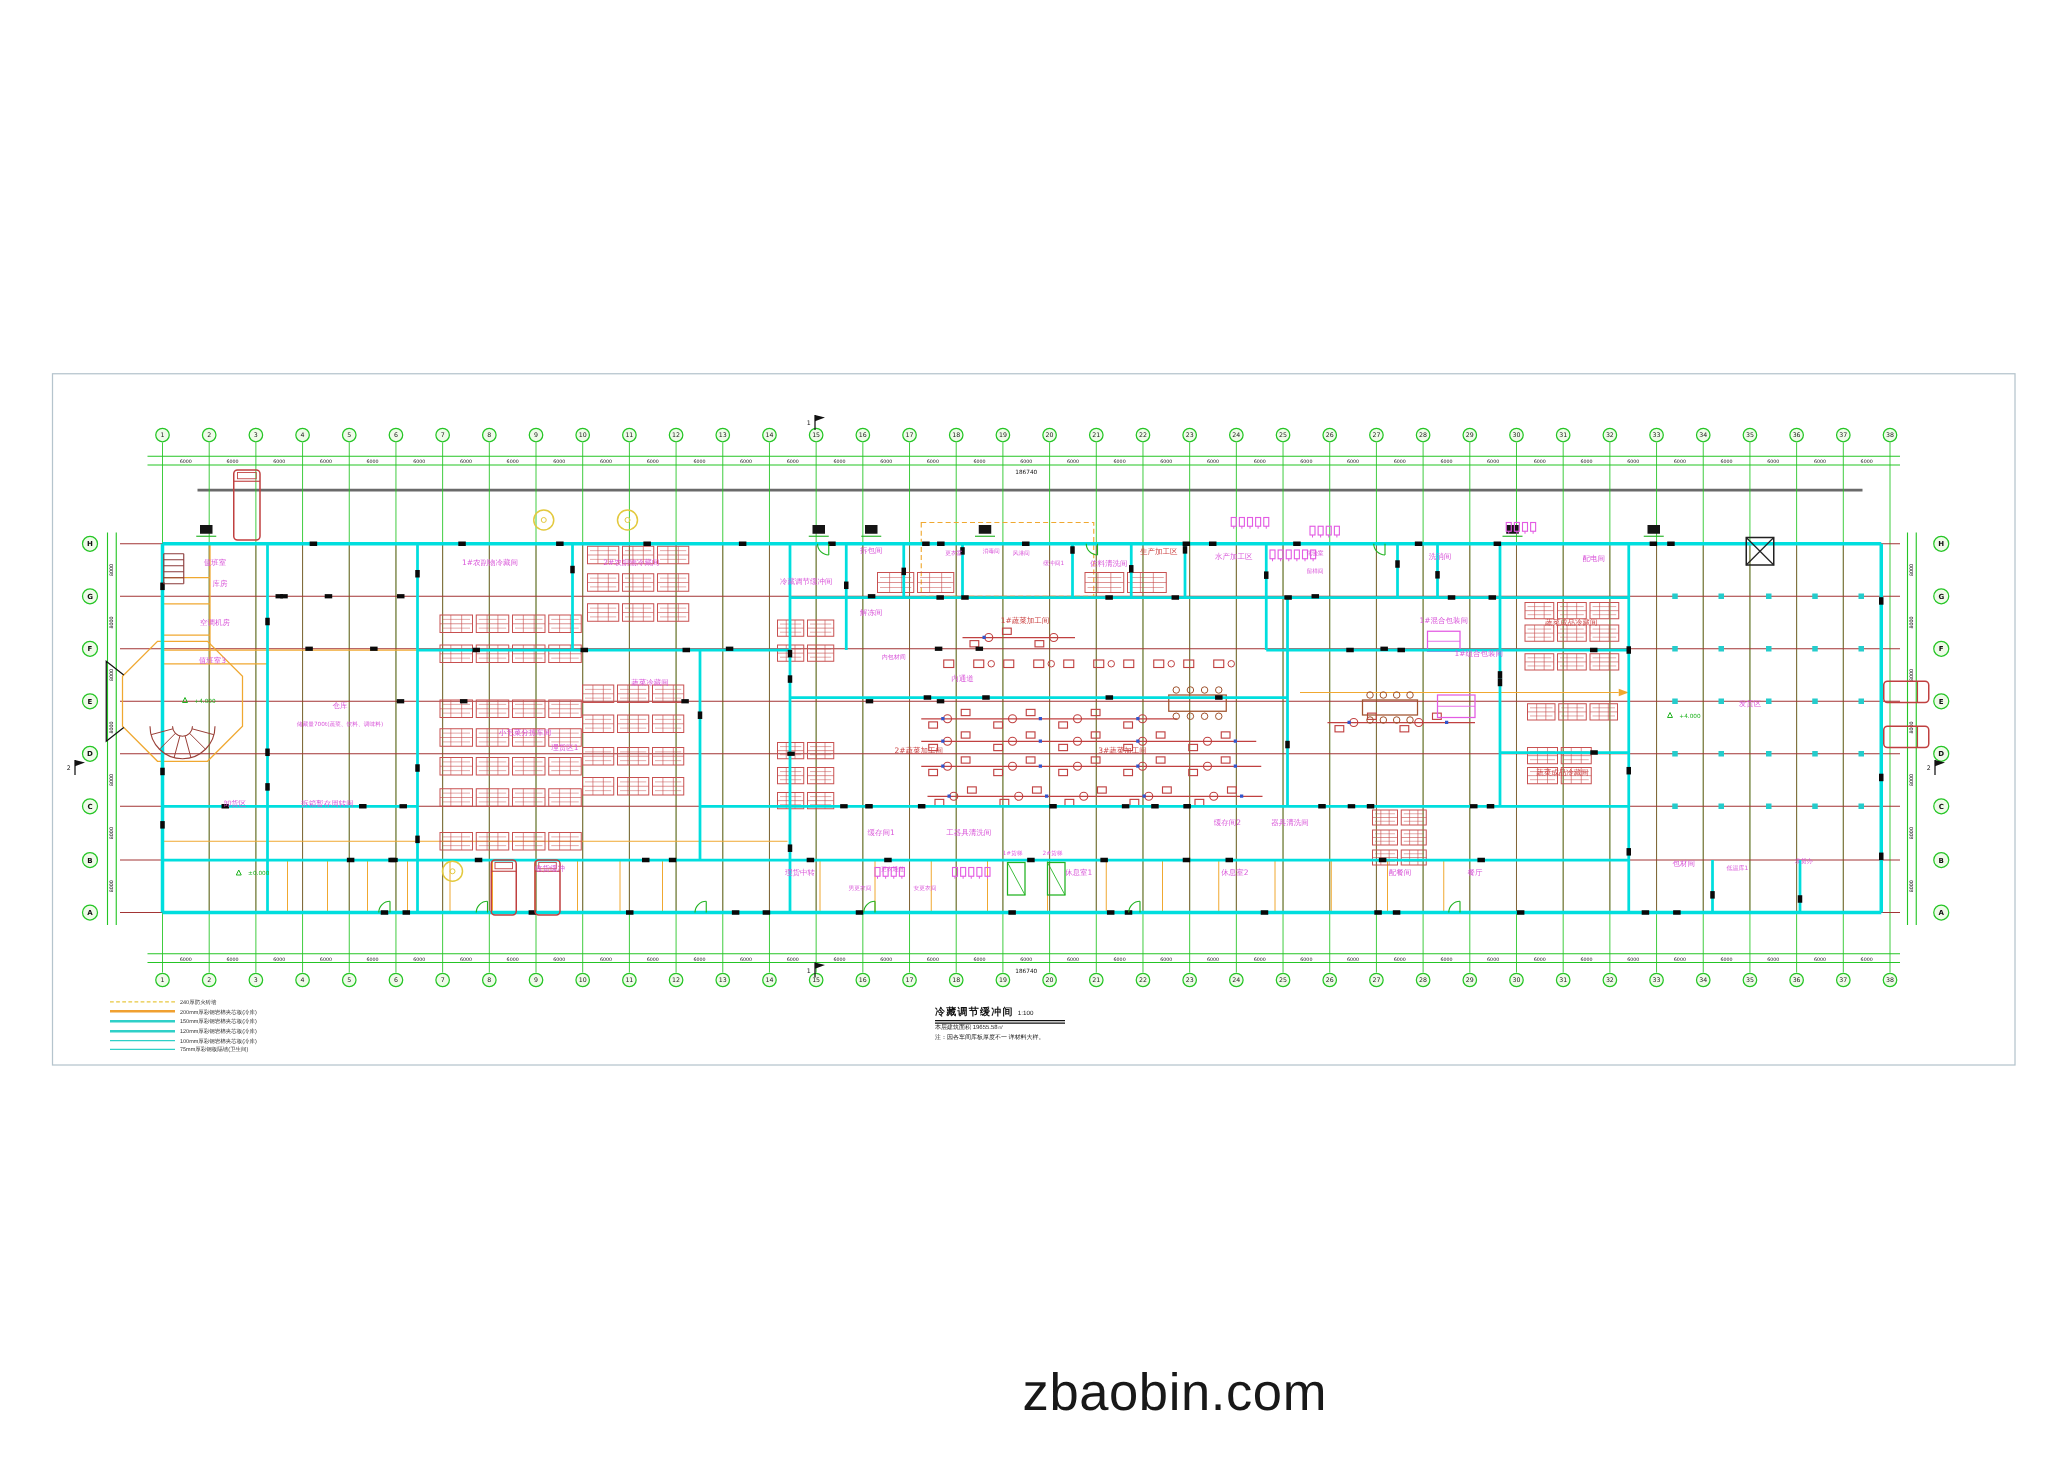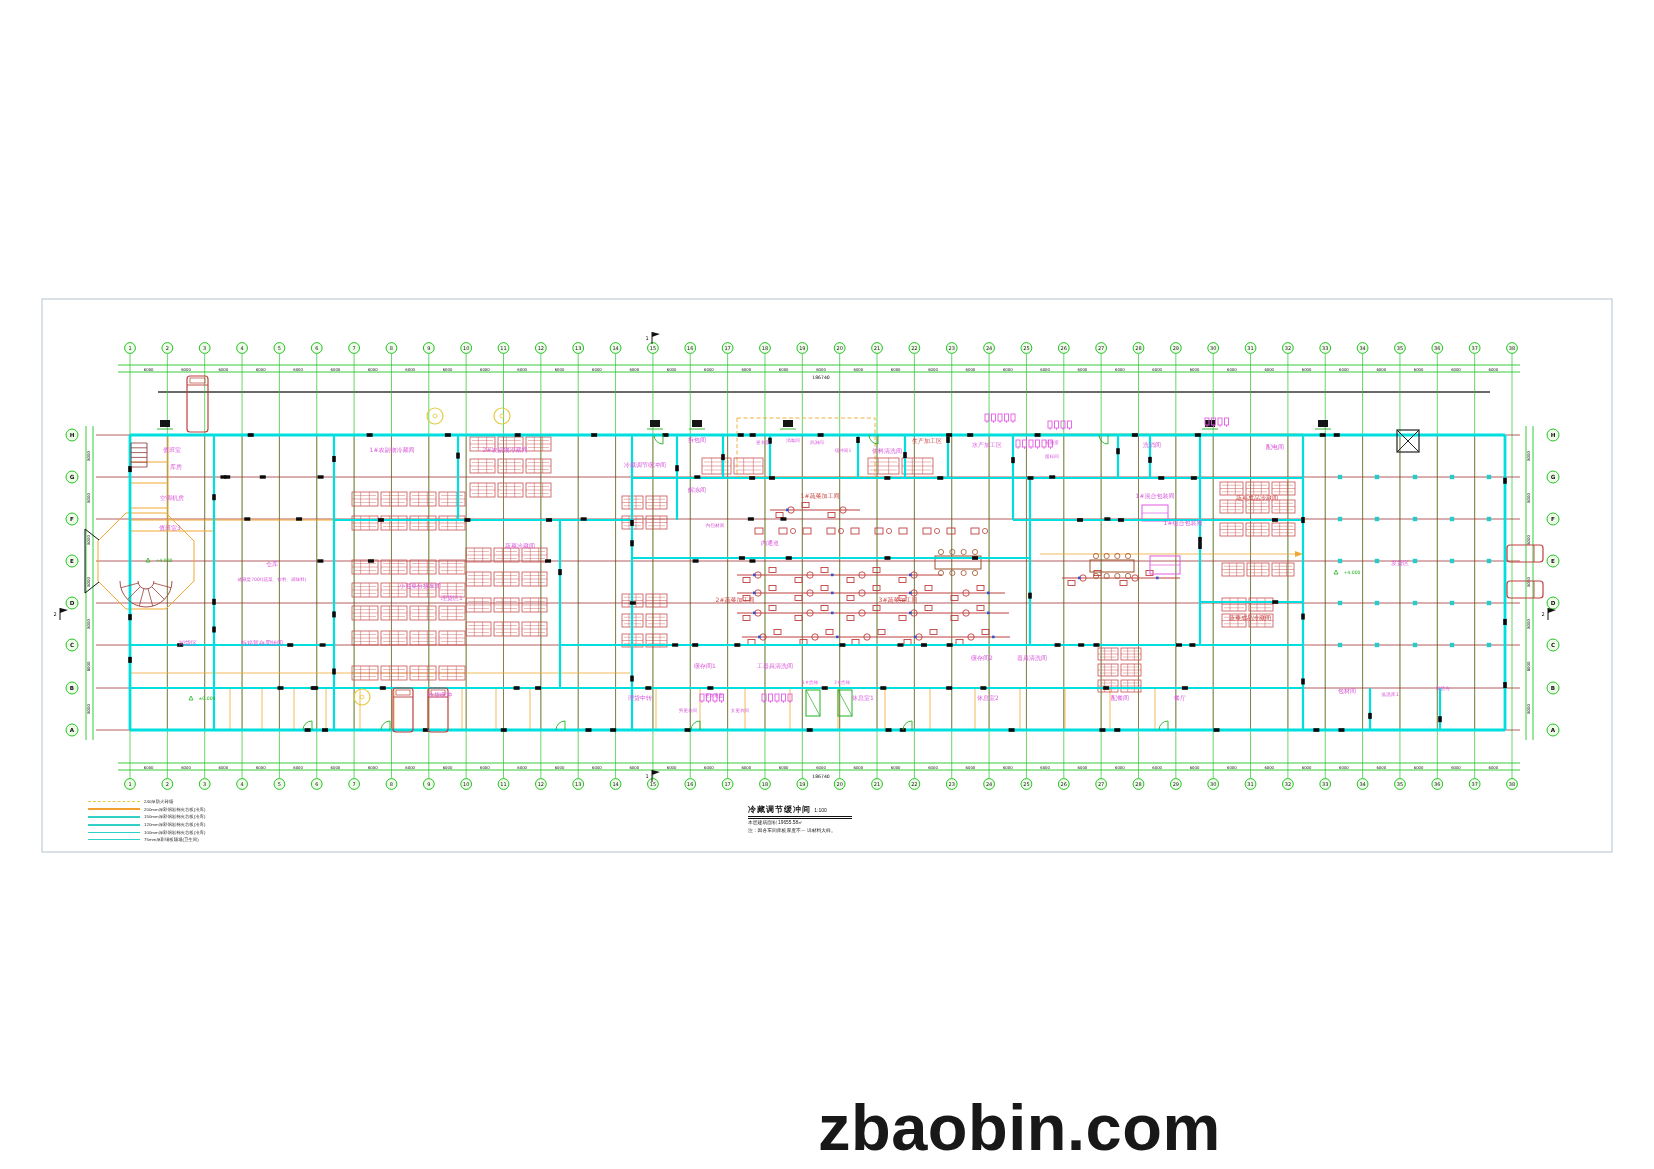--- a/index.html
+++ b/index.html
@@ -9,22 +9,22 @@
   .titleblock{position:absolute;left:748px;top:804px;color:#111;}
   .titleblock .t{font-size:8px;font-weight:bold;letter-spacing:1px;white-space:nowrap;}
   .titleblock .sc{font-size:5px;font-weight:normal;letter-spacing:0;}
   .titleblock .ul1{width:104px;height:1.4px;background:#111;margin-top:1px;}
   .titleblock .ul2{width:104px;height:0.6px;background:#111;margin-top:1px;}
   .titleblock .note{font-size:4.8px;line-height:5.8px;margin-top:1.5px;color:#222;white-space:nowrap;}
   .legend{position:absolute;left:88px;top:798px;}
   .legend .row{display:flex;align-items:center;height:7.6px;}
   .legend .sample{width:52px;flex:0 0 52px;}
   .legend .lab{font-size:4.4px;color:#333;margin-left:4px;white-space:nowrap;}
-  .watermark{position:absolute;left:818px;top:1090px;font-size:65px;color:#181818;
-             letter-spacing:0.5px;white-space:nowrap;font-weight:bold;}
+  .watermark{position:absolute;left:818px;top:1090px;font-size:42px;color:#181818;
+             letter-spacing:0.5px;white-space:nowrap;}
 </style>
 </head>
 <body>
 
 <div class="page">
 
   <svg id="plan" width="1654" height="1169" viewBox="0 0 1654 1169">
       <g>
         <rect x="42" y="299" width="1570" height="553" stroke="#b5c4cd" stroke-width="1" fill="#ffffff"></rect>
       </g>

